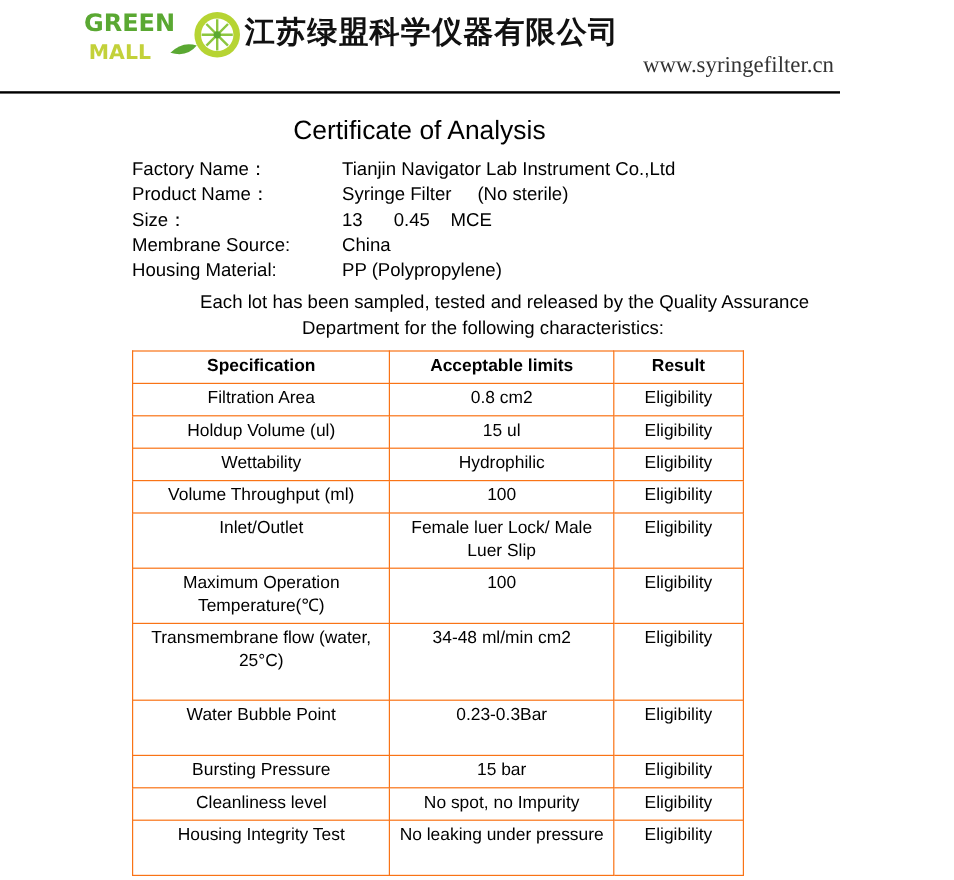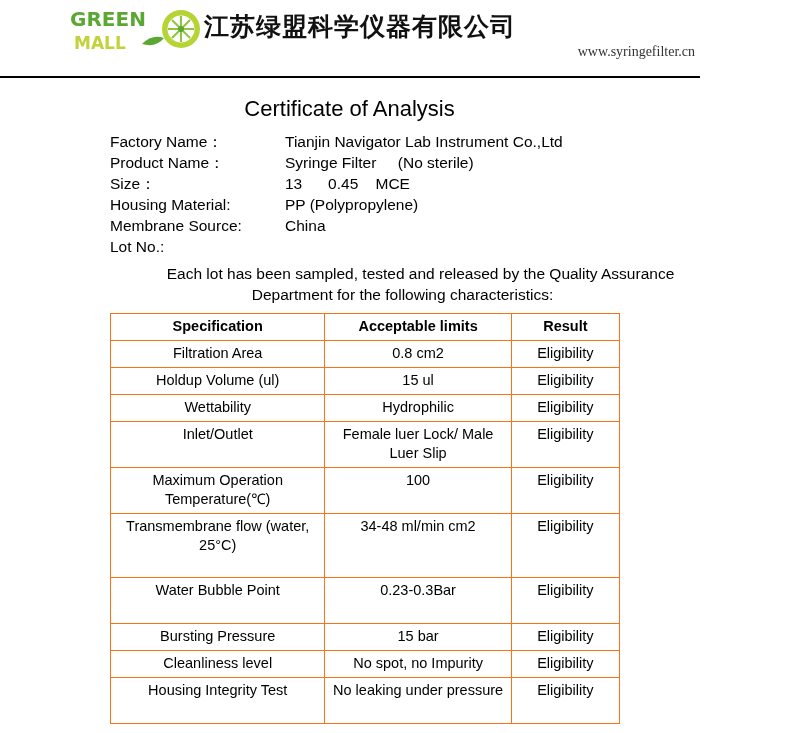--- a/index.html
+++ b/index.html
@@ -45,21 +45,21 @@
     margin-left: 2px;
     margin-top: 10px;
     letter-spacing: 1px;
     white-space: nowrap;
   }
   .website {
     position: absolute;
     right: 100px;
     top: 44px;
     font-family: "Liberation Serif", serif;
-    font-size: 14px;
+    font-size: 19px;
     color: #333333;
   }
   .header-rule {
     position: absolute;
     left: 0;
     top: 76px;
     width: 700px;
     height: 2px;
     background: #000000;
   }
@@ -182,30 +182,26 @@
       </div>
       <div class="field-row">
         <div class="field-label">Product Name：</div>
         <div class="field-value">Syringe Filter     (No sterile)</div>
       </div>
       <div class="field-row">
         <div class="field-label">Size：</div>
         <div class="field-value">13      0.45    MCE</div>
       </div>
       <div class="field-row">
+        <div class="field-label">Membrane Source:</div>
+        <div class="field-value">China</div>
+      </div>
+      <div class="field-row">
         <div class="field-label">Housing Material:</div>
         <div class="field-value">PP (Polypropylene)</div>
-      </div>
-      <div class="field-row">
-        <div class="field-label">Membrane Source:</div>
-        <div class="field-value">China</div>
-      </div>
-      <div class="field-row">
-        <div class="field-label">Lot No.:</div>
-        <div class="field-value"></div>
       </div>
     </div>
 
     <div class="paragraph">Each lot has been sampled, tested and released by the Quality Assurance Department for the following characteristics:</div>
 
     <table class="spec">
       <thead>
         <tr>
           <th class="c1">Specification</th>
           <th class="c2">Acceptable    limits</th>
@@ -221,20 +217,25 @@
         <tr>
           <td>Holdup Volume (ul)</td>
           <td>15 ul</td>
           <td>Eligibility</td>
         </tr>
         <tr>
           <td>Wettability</td>
           <td>Hydrophilic</td>
           <td>Eligibility</td>
         </tr>
+        <tr>
+          <td>Volume Throughput (ml)</td>
+          <td>100</td>
+          <td>Eligibility</td>
+        </tr>
         <tr class="row-tall">
           <td>Inlet/Outlet</td>
           <td>Female  luer  Lock/  Male Luer Slip</td>
           <td>Eligibility</td>
         </tr>
         <tr class="row-tall">
           <td>Maximum Operation Temperature(℃)</td>
           <td>100</td>
           <td>Eligibility</td>
         </tr>

